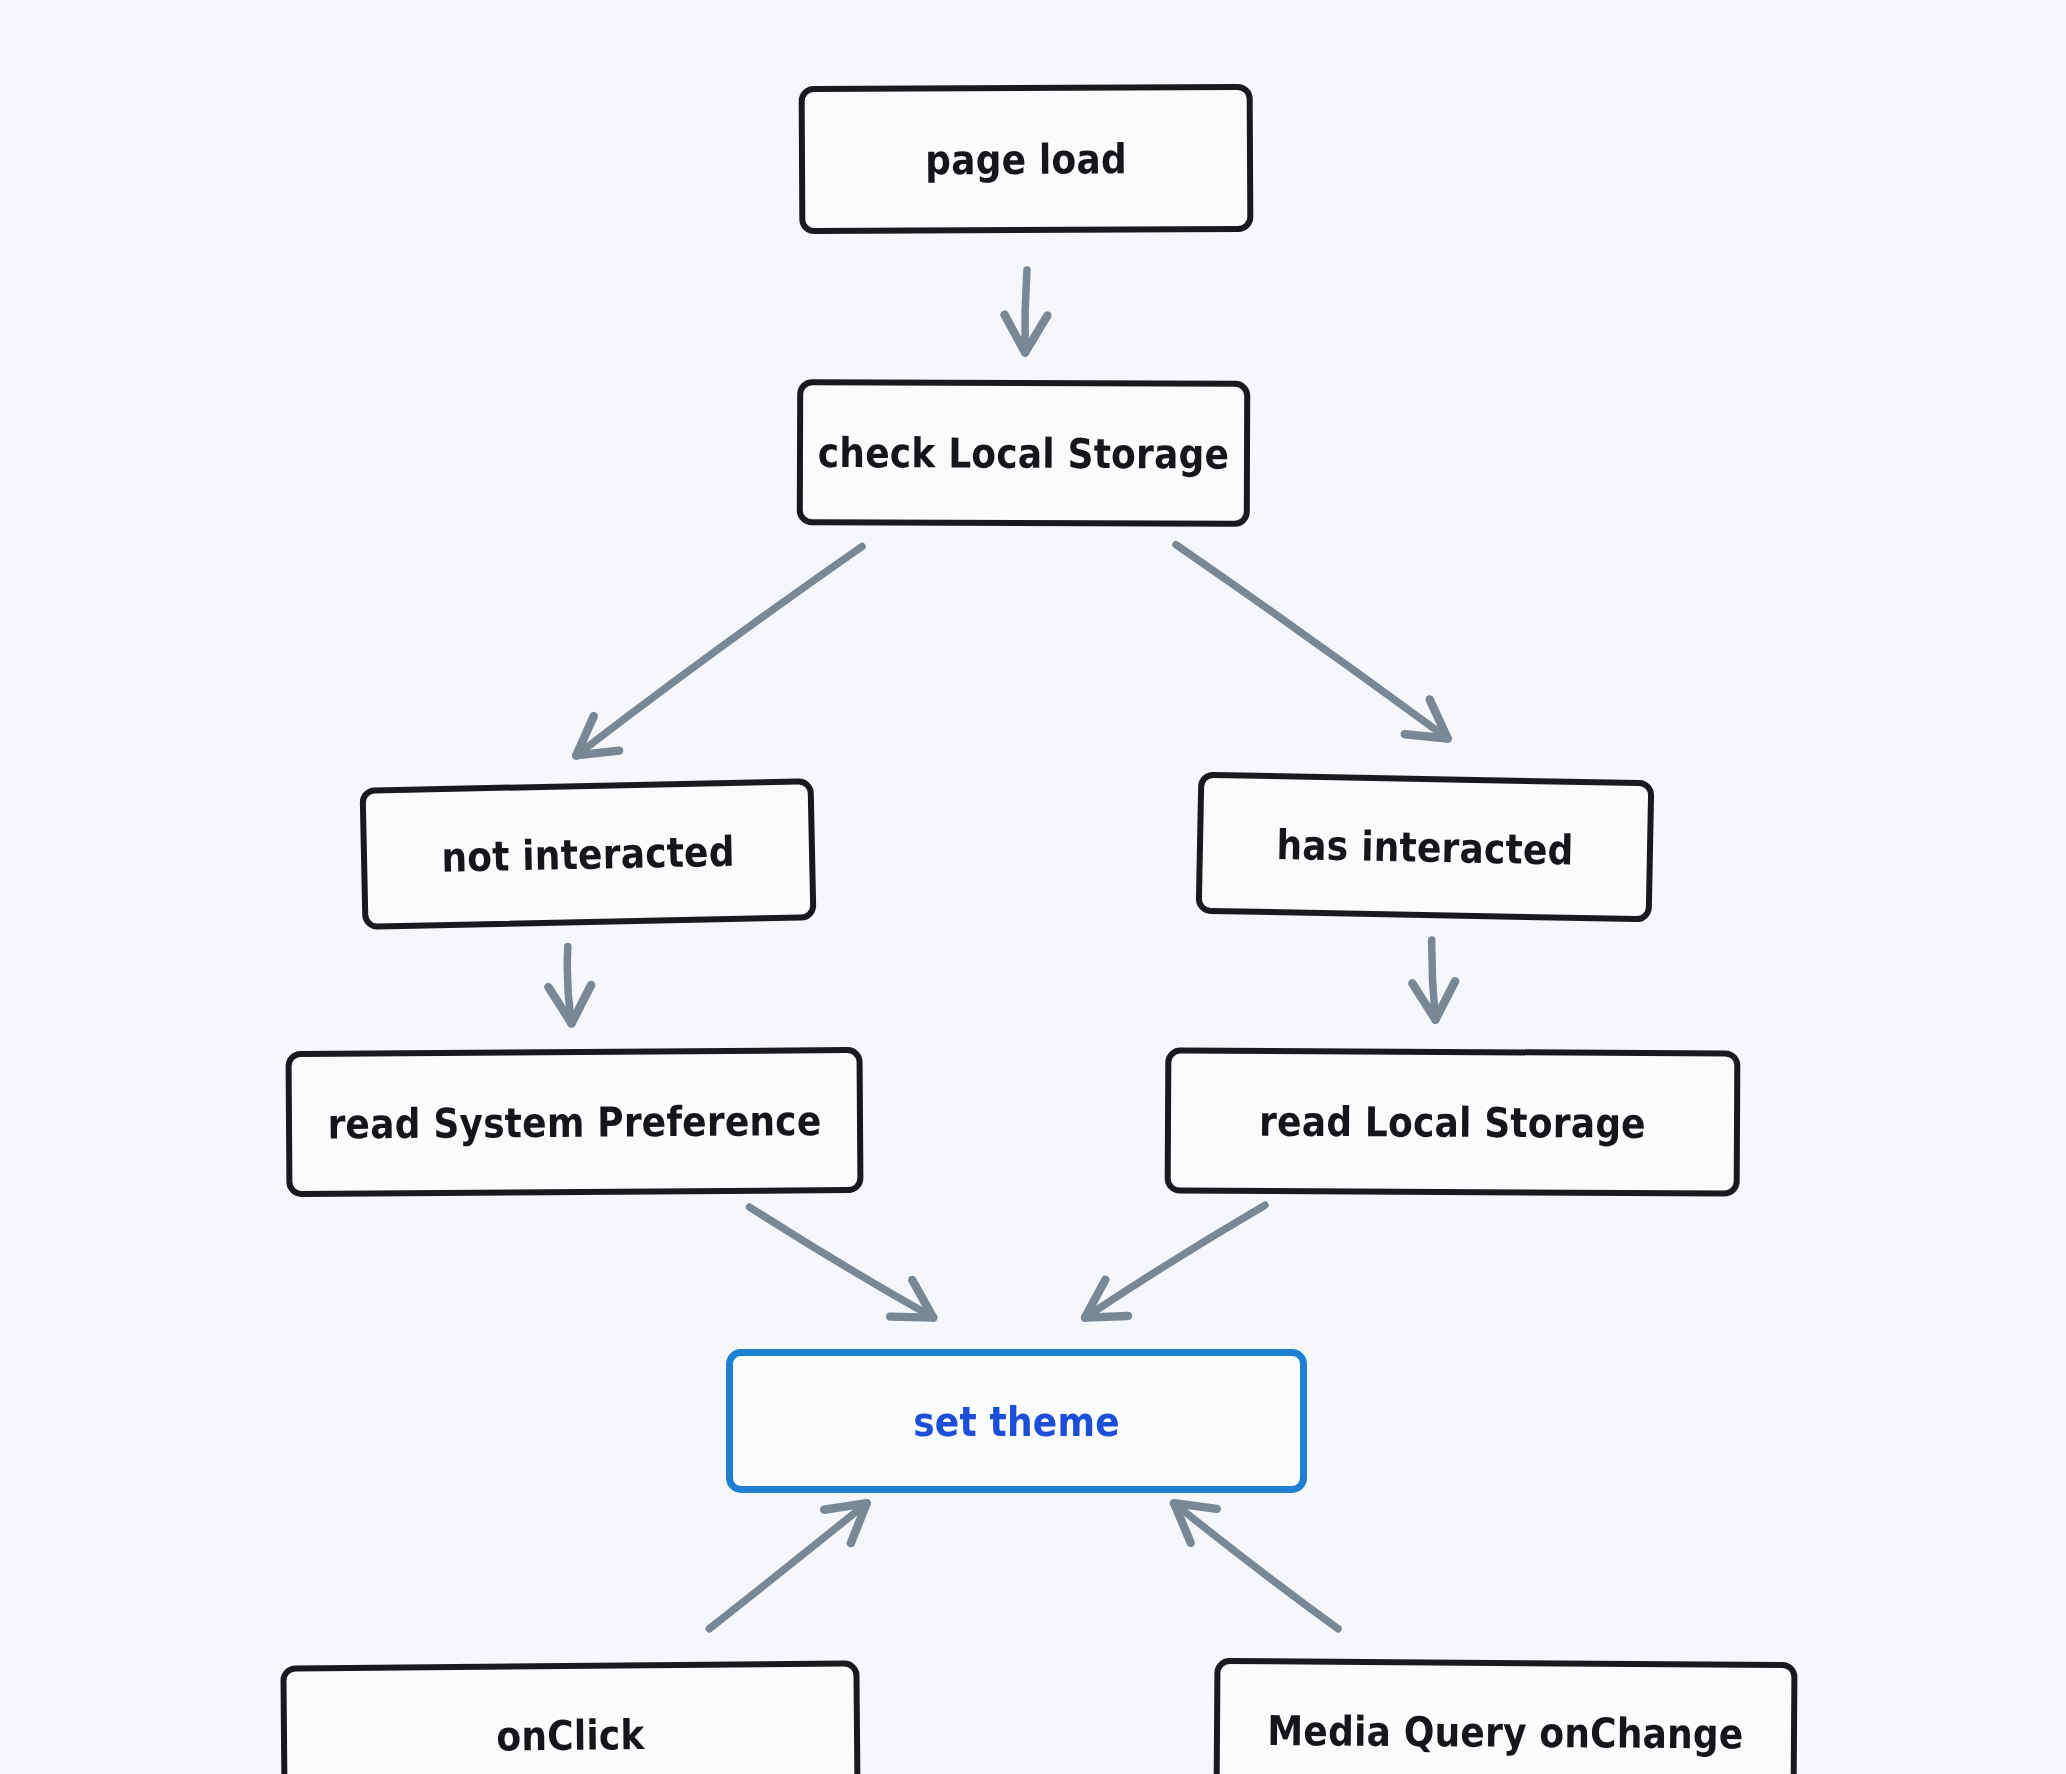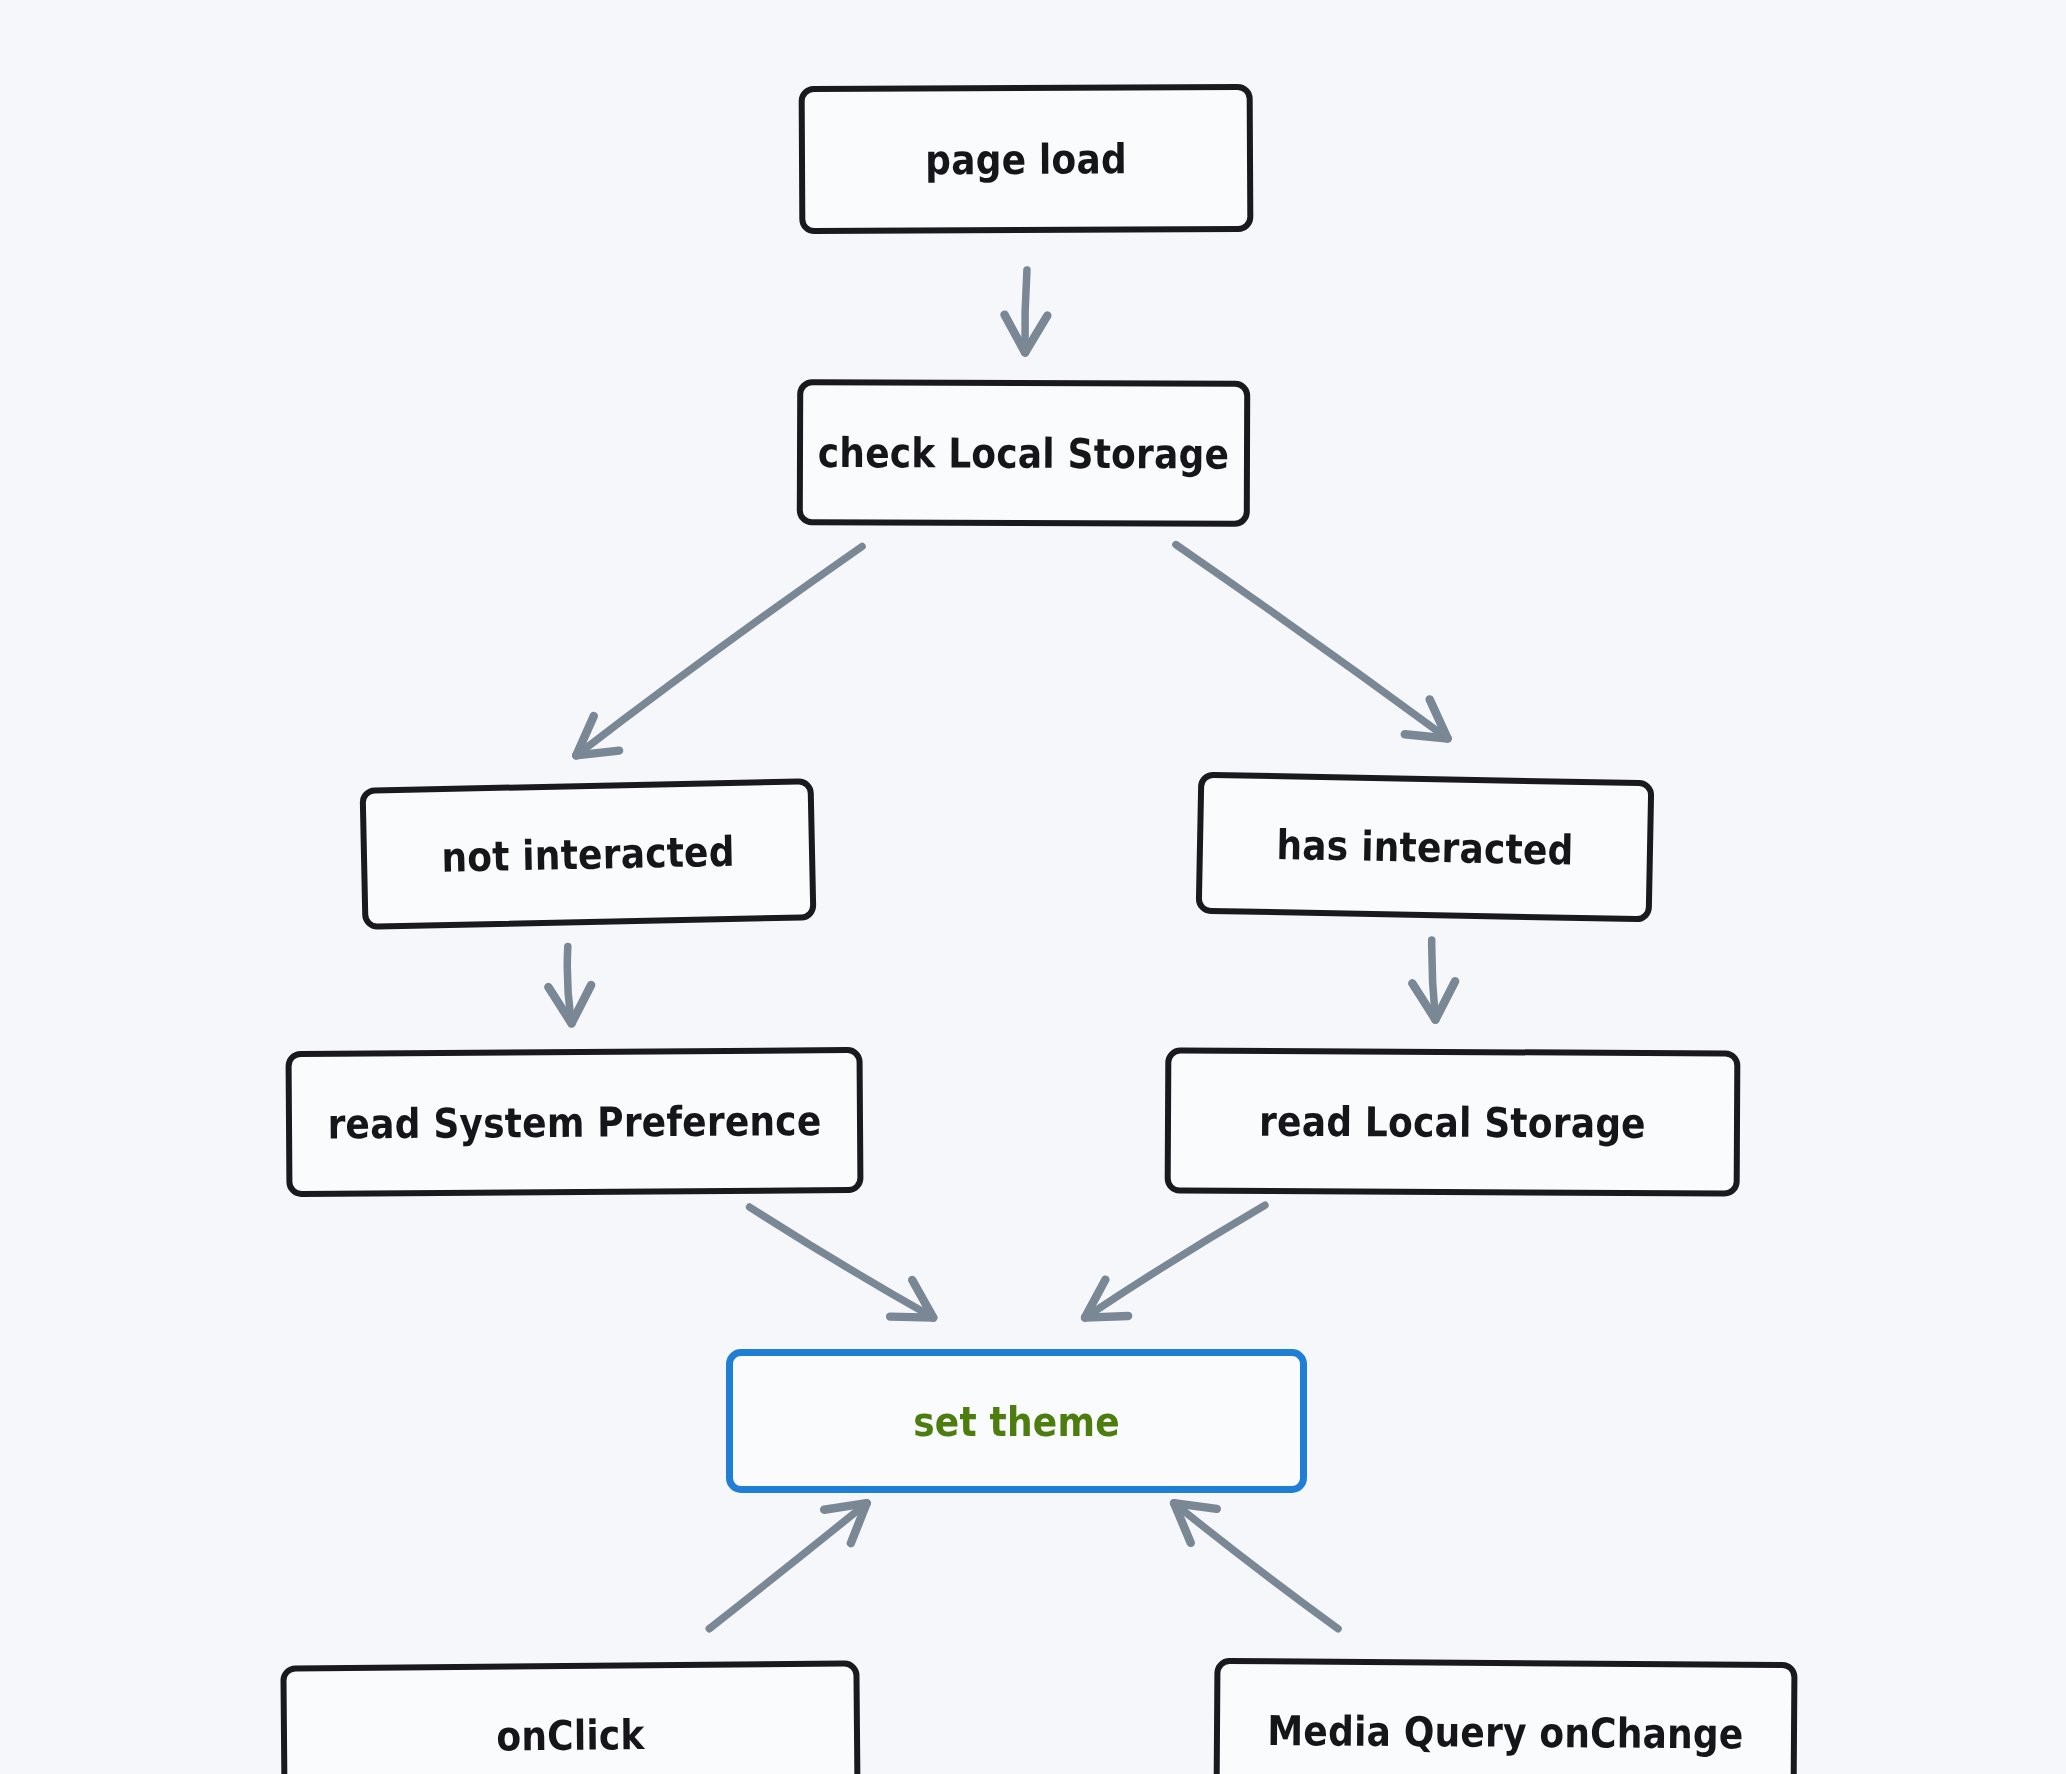--- a/index.html
+++ b/index.html
@@ -116,21 +116,21 @@
       </div>
       <div class="node" style="left: 1197px; top: 731px; width: 456px; height: 142px; transform: rotate(1.1deg); border-color: rgb(26, 26, 30); background: rgb(250, 251, 252); color: rgb(22, 22, 26);">
         <span class="lbl">has interacted</span>
       </div>
       <div class="node" style="left: 286px; top: 1004px; width: 577px; height: 146px; transform: rotate(-0.4deg); border-color: rgb(26, 26, 30); background: rgb(250, 251, 252); color: rgb(22, 22, 26);">
         <span class="lbl">read System Preference</span>
       </div>
       <div class="node" style="left: 1165px; top: 1004px; width: 575px; height: 146px; transform: rotate(0.3deg); border-color: rgb(26, 26, 30); background: rgb(250, 251, 252); color: rgb(22, 22, 26);">
         <span class="lbl">read Local Storage</span>
       </div>
-      <div class="node accent" style="left: 726px; top: 1304px; width: 581px; height: 144px; transform: rotate(0deg); border-color: rgb(30, 127, 212); background: rgb(250, 251, 252); color: #4d7c0f;">
+      <div class="node accent" style="left: 726px; top: 1304px; width: 581px; height: 144px; transform: rotate(0deg); border-color: rgb(30, 127, 212); background: rgb(250, 251, 252); color: #1d4ed8;">
         <span class="lbl">set theme</span>
       </div>
       <div class="node" style="left: 281px; top: 1618px; width: 579px; height: 144px; transform: rotate(-0.5deg); border-color: rgb(26, 26, 30); background: rgb(250, 251, 252); color: rgb(22, 22, 26);">
         <span class="lbl">onClick</span>
       </div>
       <div class="node" style="left: 1214px; top: 1615px; width: 583px; height: 144px; transform: rotate(0.4deg); border-color: rgb(26, 26, 30); background: rgb(250, 251, 252); color: rgb(22, 22, 26);">
         <span class="lbl">Media Query onChange</span>
       </div>
     </div>
 

